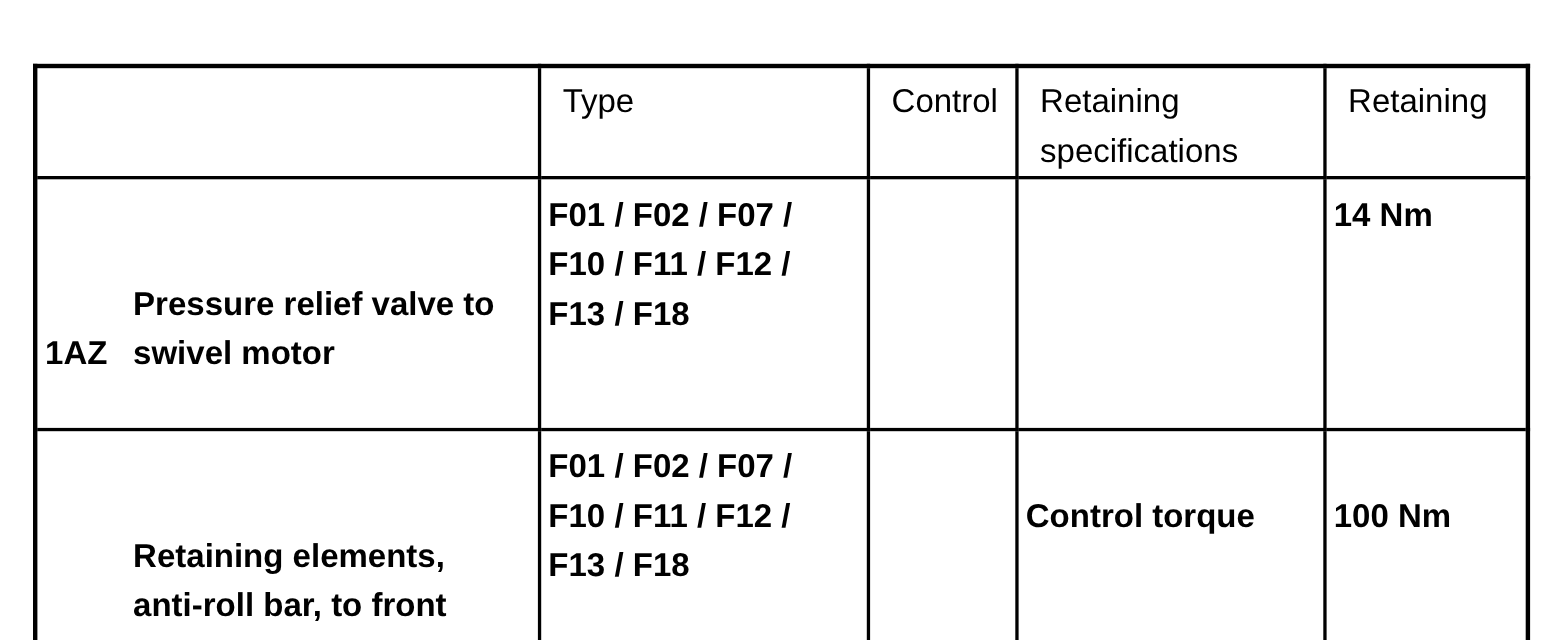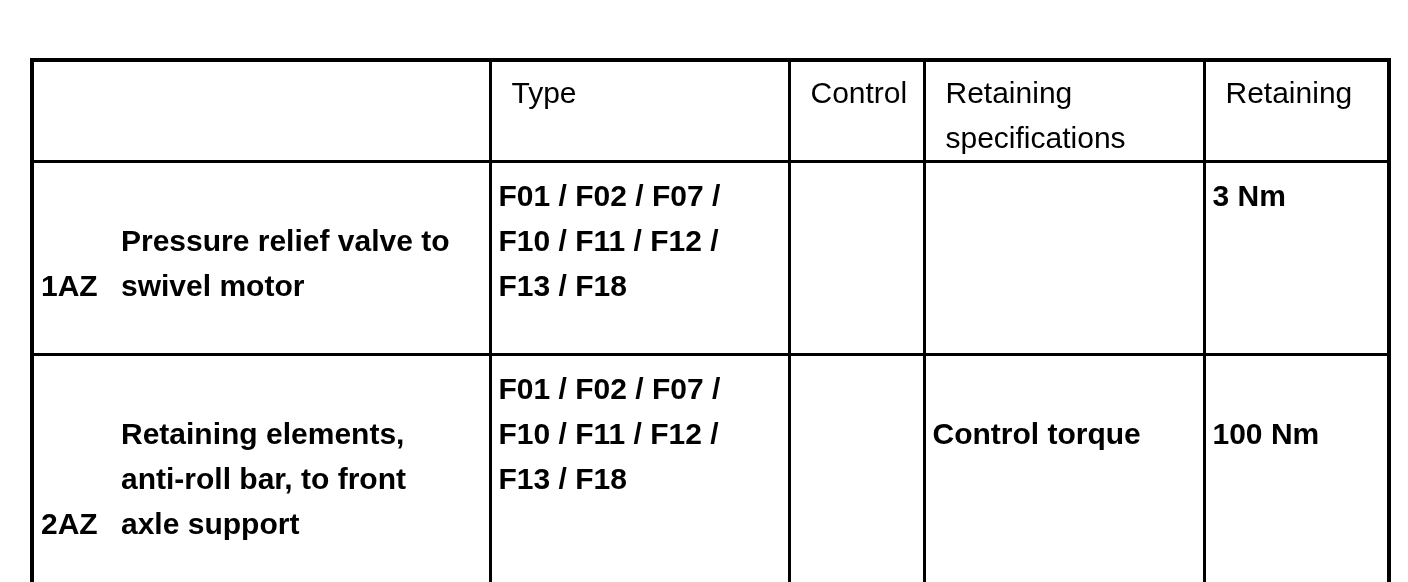--- a/index.html
+++ b/index.html
@@ -66,20 +66,21 @@
 
   td.itemcell { padding-left: 4px; }
   .itemflex { display: flex; align-items: flex-end; }
   .itemflex .lbl {
     flex: 0 0 80px;
     white-space: pre;
   }
   .itemflex .desc {
     flex: 1 1 auto;
     white-space: pre-line;
+    margin-top: 36px;
   }
   td.tight { padding-left: 20px; }
 </style>
 </head>
 <body>
 
 <div class="page">
 
 
   <table class="spec">
@@ -107,21 +108,21 @@
           <span class="lbl">1AZ</span>
           <span class="desc">Pressure relief valve to
 swivel motor</span>
         </div>
       </td>
       <td>F01 / F02 / F07 /
 F10 / F11 / F12 /
 F13 / F18</td>
       <td></td>
       <td class="tight"></td>
-      <td>3 Nm</td>
+      <td>14 Nm</td>
     </tr>
 
     <tr class="r2">
       <td class="itemcell">
         <div class="itemflex">
           <span class="lbl">2AZ</span>
           <span class="desc">Retaining elements,
 anti-roll bar, to front
 axle support</span>
         </div>

